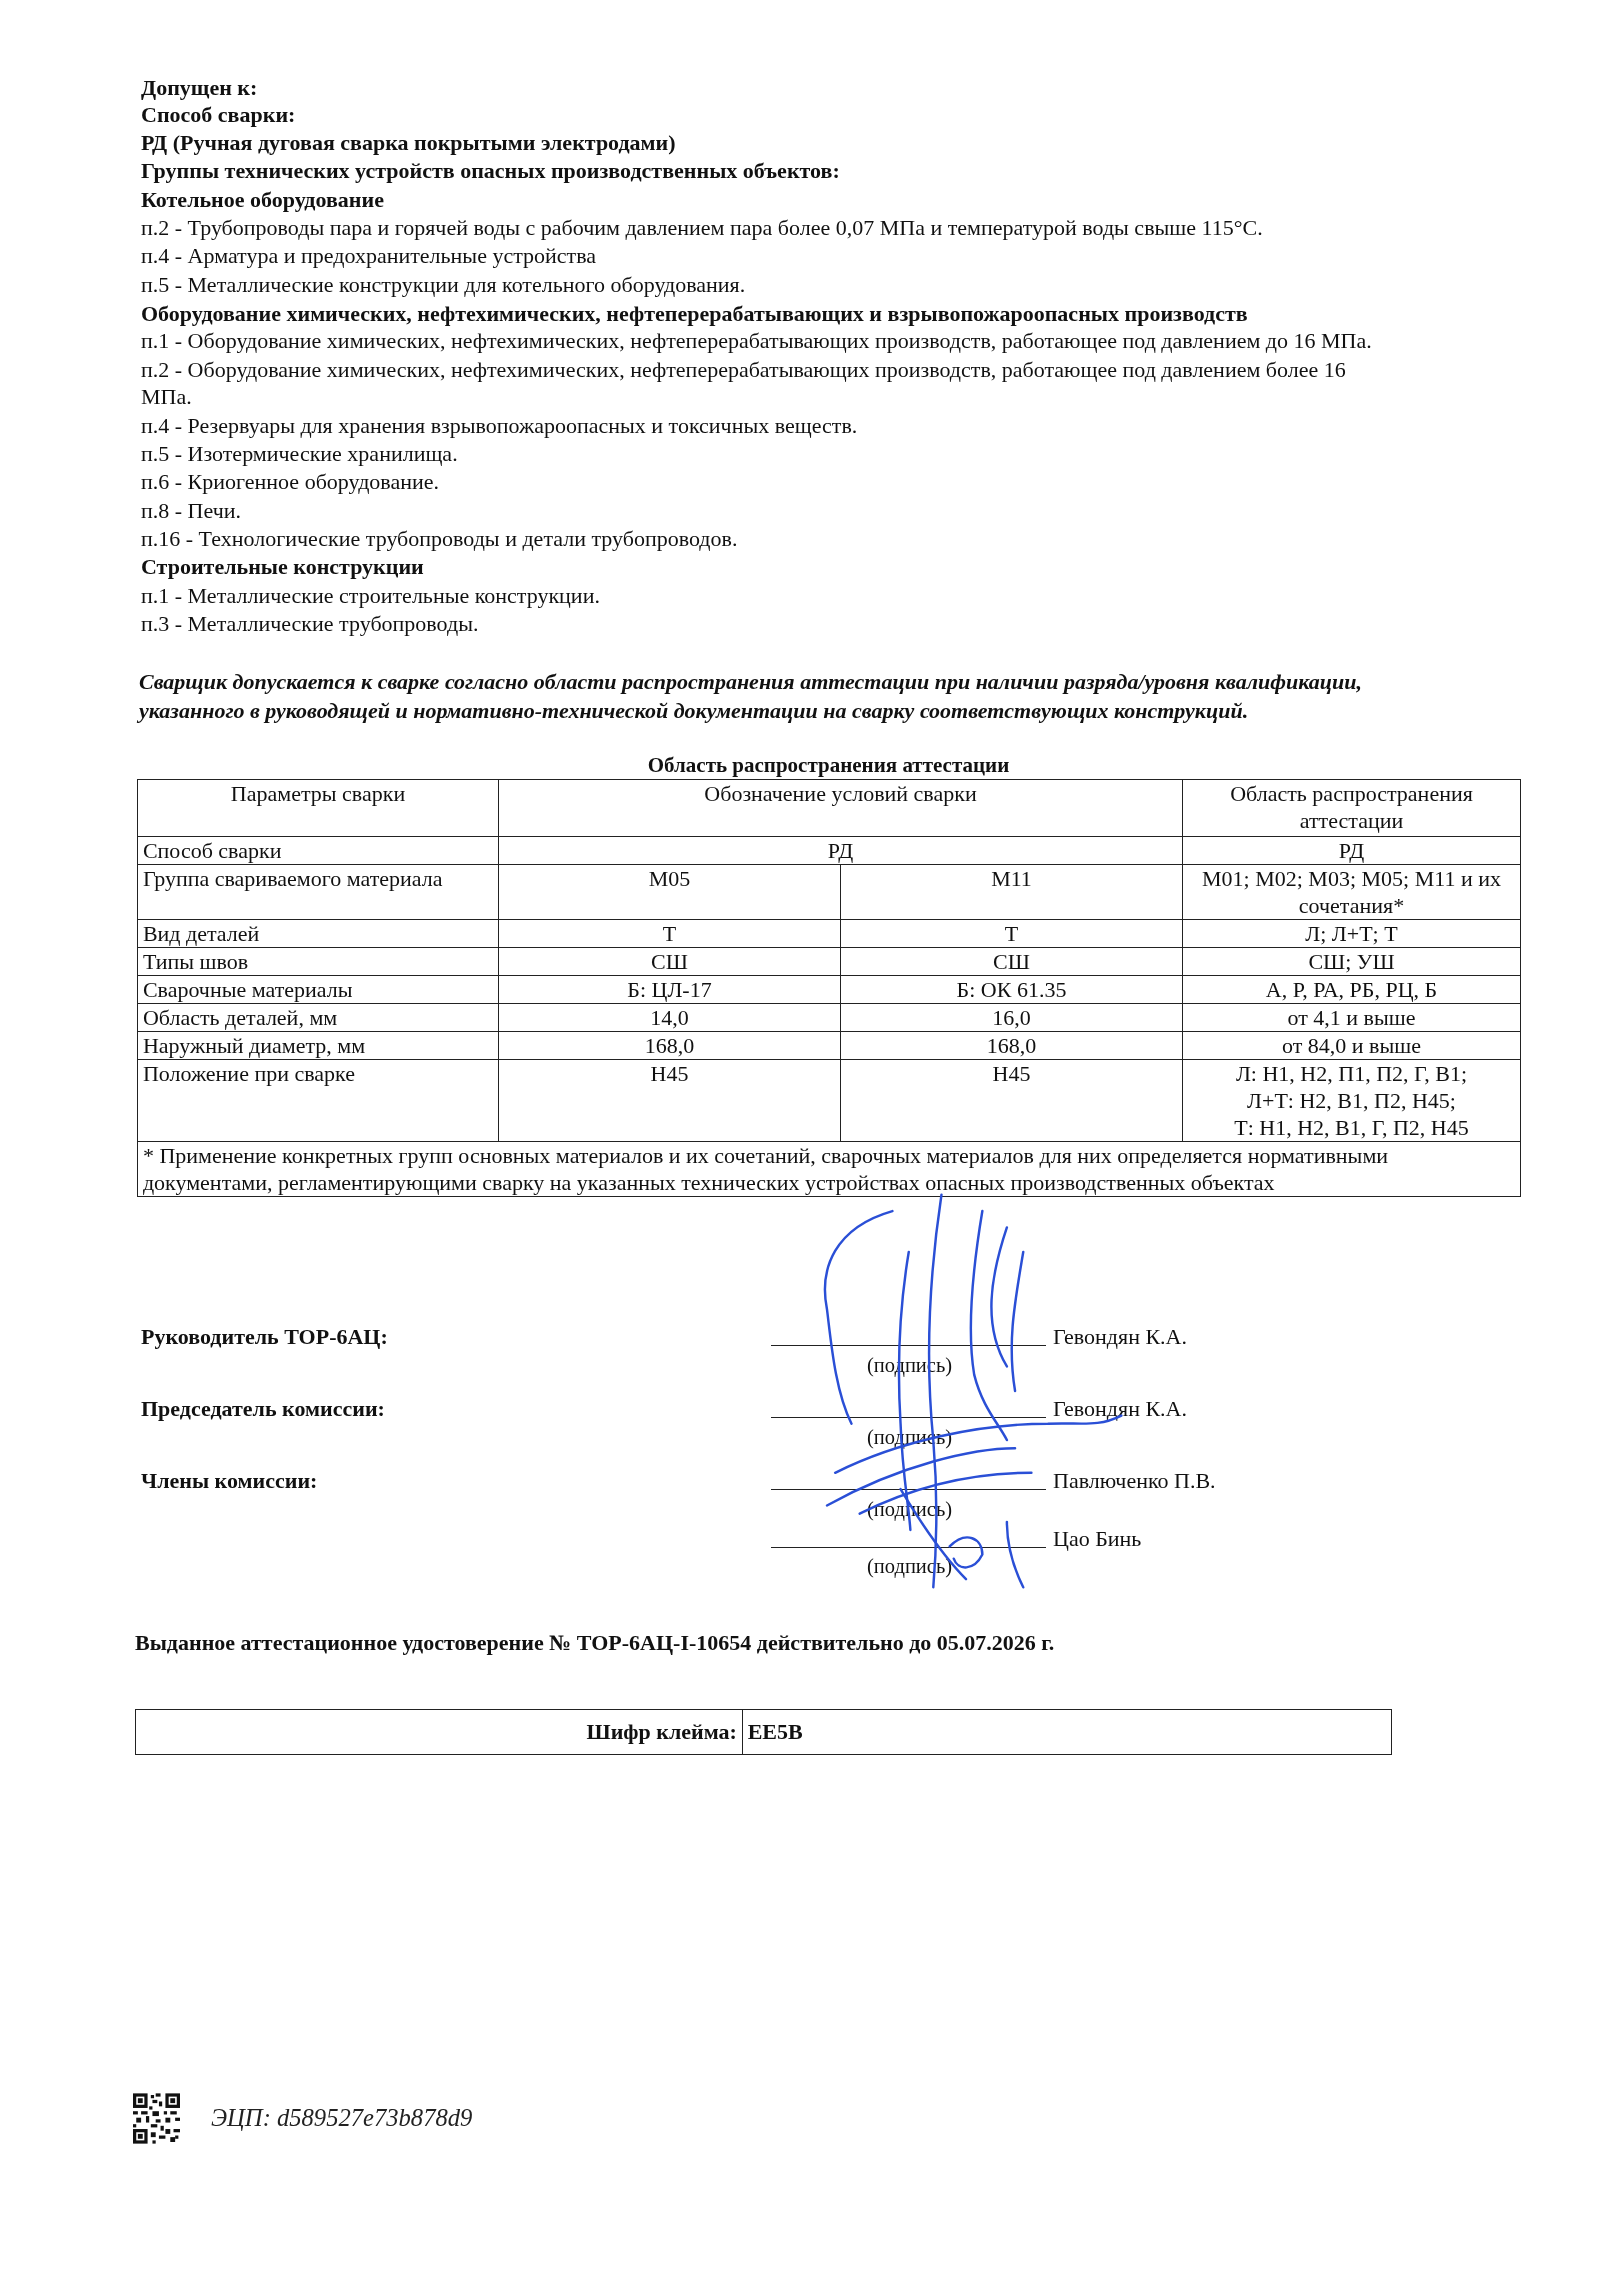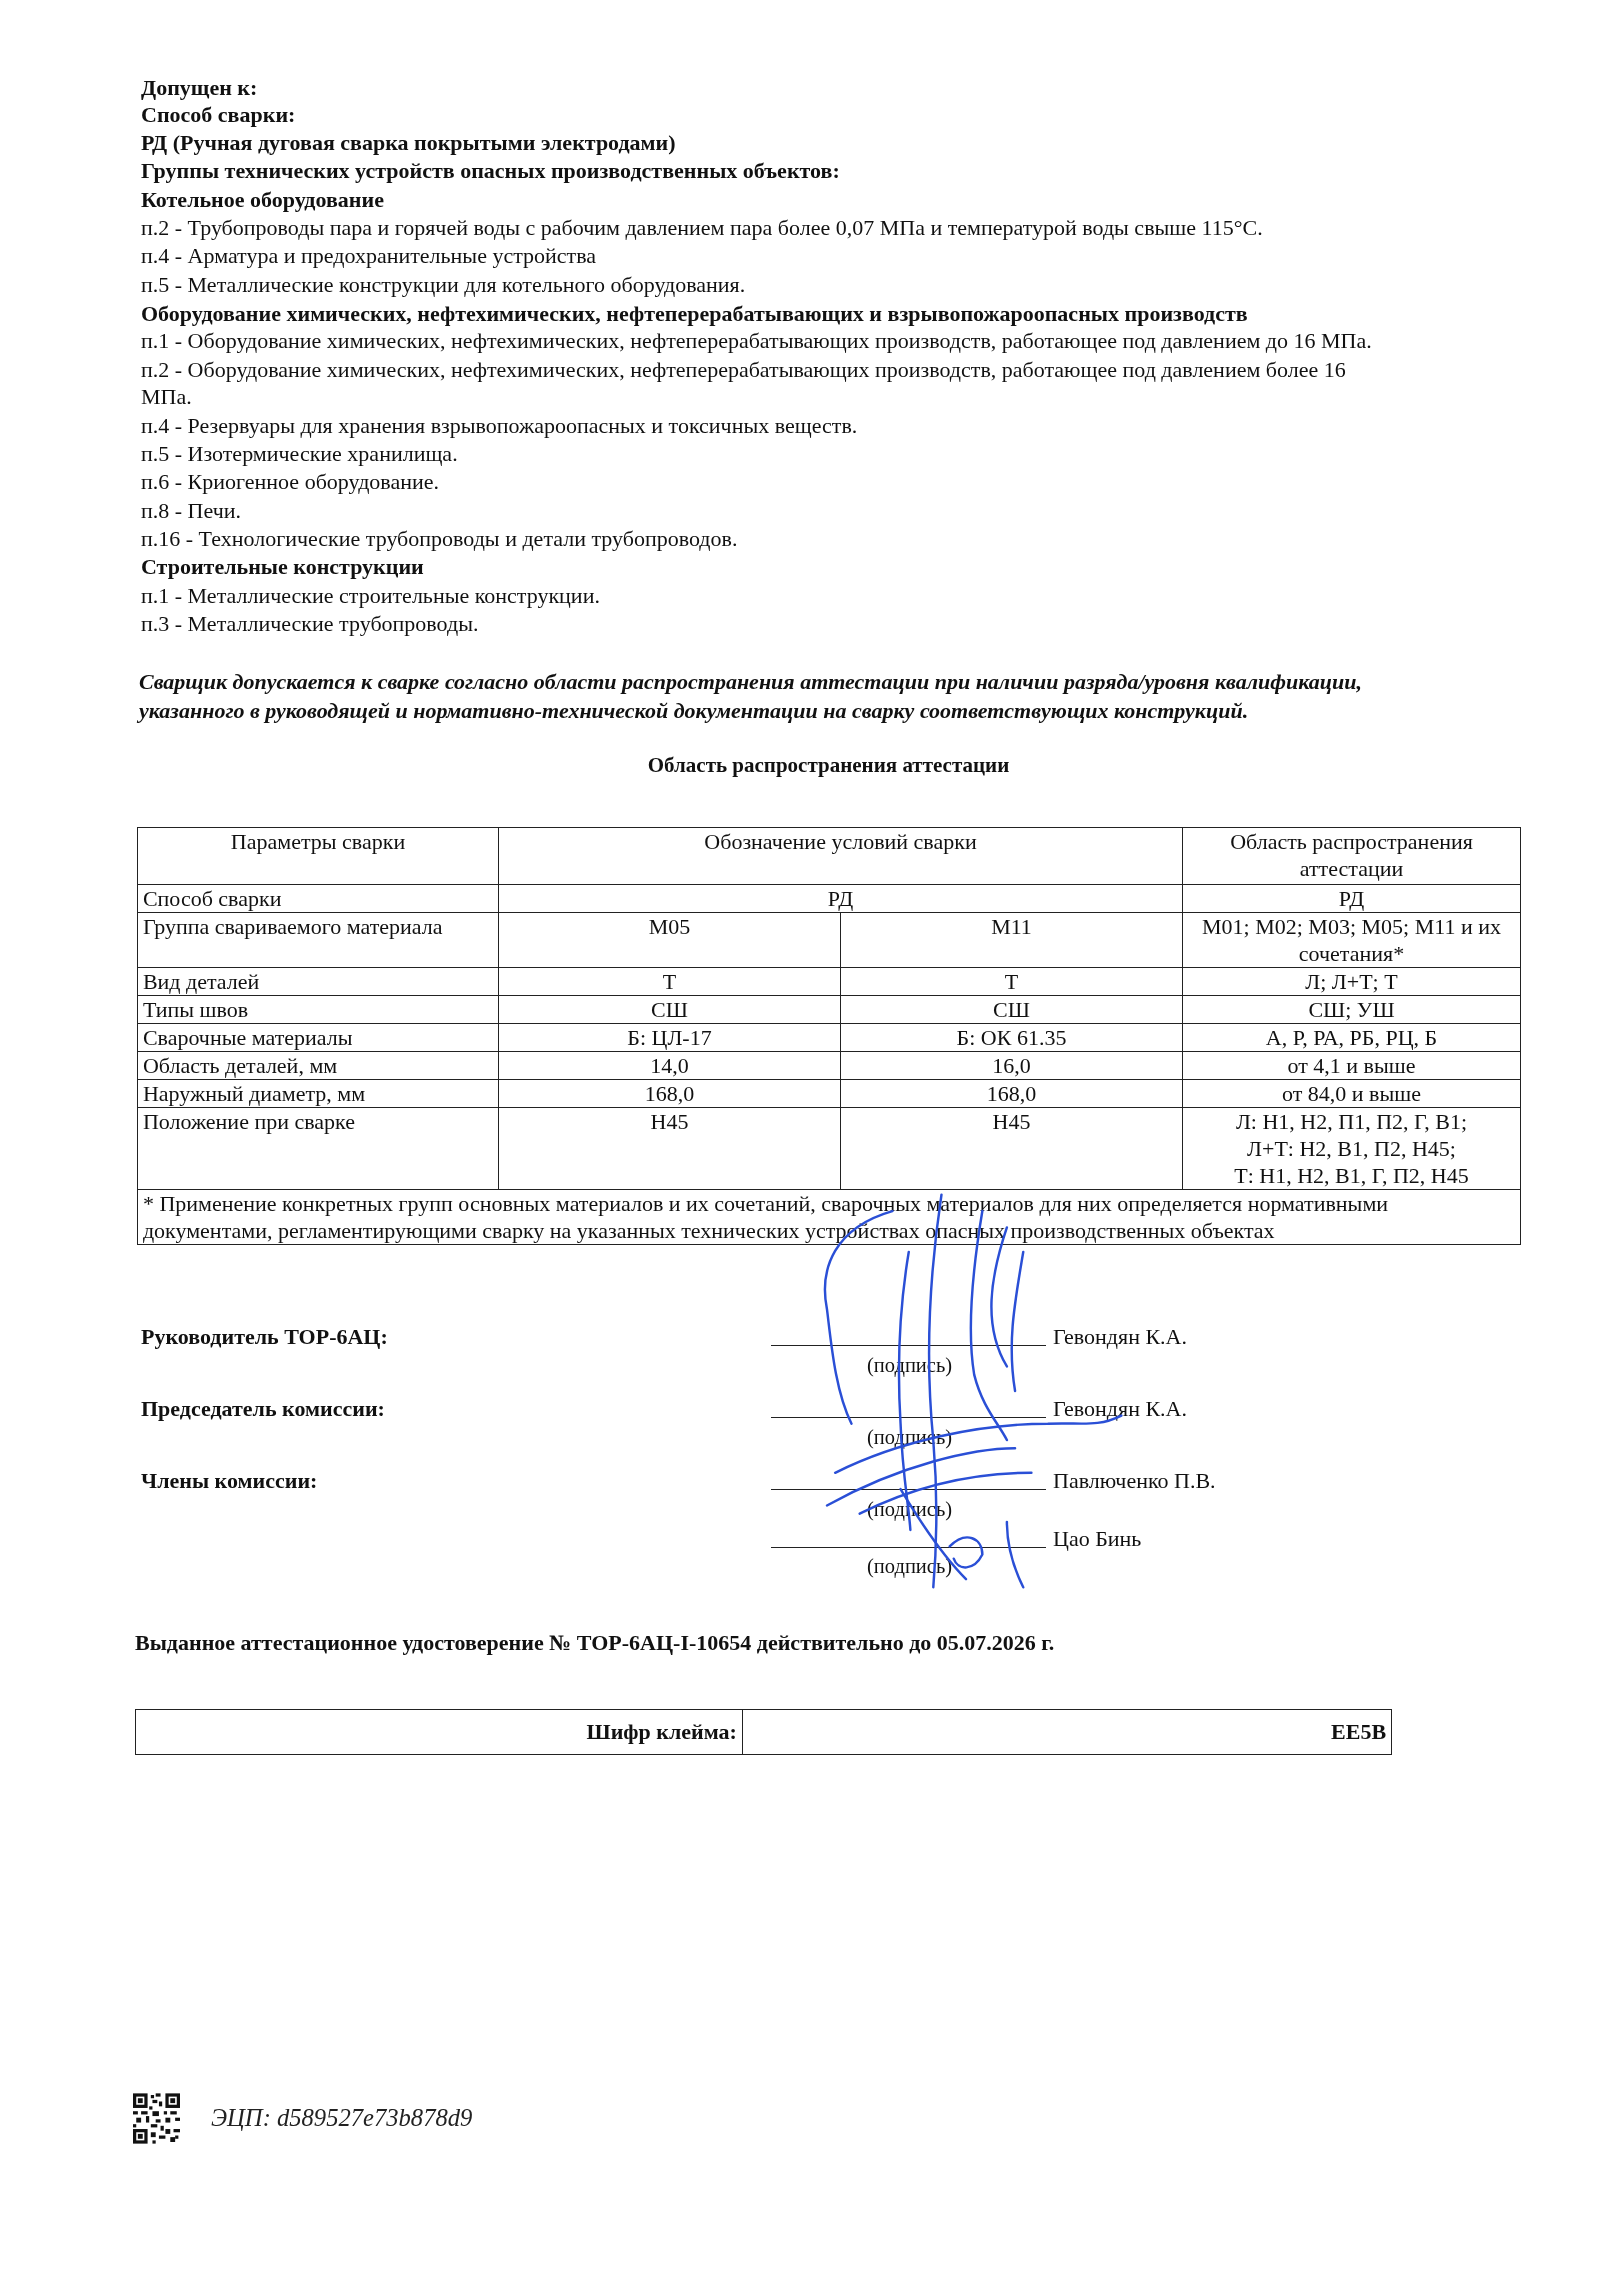--- a/index.html
+++ b/index.html
@@ -5,34 +5,34 @@
   html, body { margin: 0; padding: 0; background: #ffffff; }
   body { width: 1624px; height: 2295px; position: relative; overflow: hidden;
          font-family: "Liberation Serif", "DejaVu Serif", serif; color: #111; }
   .line { position: absolute; left: 141px; font-size: 22px; line-height: 28px; white-space: nowrap; }
   .b { font-weight: bold; }
   .italic-note { position: absolute; left: 139px; width: 1408px; font-size: 22px; line-height: 29px;
                  font-style: italic; font-weight: bold; }
   .table-title { position: absolute; left: 137px; width: 1383px; top: 751px; text-align: center;
                  font-weight: bold; font-size: 21px; line-height: 28px; }
   table.att { position: absolute; left: 137px; top: 779px; width: 1383px; border-collapse: collapse;
-              font-size: 22px; line-height: 27px; table-layout: fixed; margin-top: 48px; }
+              font-size: 22px; line-height: 27px; table-layout: fixed; }
   table.att td { border: 1.6px solid #222; padding: 0 4.9px; vertical-align: top; }
   table.att td.c { text-align: center; }
   table.att tr.hdr td { height: 56px; }
   .sig-role { position: absolute; left: 141px; font-weight: bold; font-size: 22px; line-height: 28px; }
   .sig-line { position: absolute; left: 771px; width: 275px; border-top: 1.6px solid #222; height: 0; }
   .sig-name { position: absolute; left: 1053px; font-size: 22px; line-height: 28px; white-space: nowrap; }
   .sig-caption { position: absolute; left: 867px; font-size: 20.5px; line-height: 24.6px; }
   .cert { position: absolute; left: 135px; top: 1629px; font-weight: bold; font-size: 22px; line-height: 28px; white-space: nowrap; }
   table.stamp { position: absolute; left: 135px; top: 1709px; width: 1257px; height: 46px;
                 border-collapse: collapse; font-size: 22px; font-weight: bold; border-radius: 23px; }
   table.stamp td { border: 1.6px solid #222; padding: 0 4.9px; }
   table.stamp td.label { width: 596px; text-align: right; }
-  table.stamp td.value { text-align: right; }
+  table.stamp td.value { text-align: left; }
   .qr { position: absolute; left: 133px; top: 2093px; width: 47px; height: 51px; }
   .ecp { position: absolute; left: 211px; top: 2103px; font-style: italic; font-size: 24.6px; line-height: 29.5px;
          color: #222; white-space: nowrap; }
   .signature-ink { position: absolute; left: 737px; top: 1178px; width: 458px; height: 426px; pointer-events: none; }
 </style>
 </head>
 <body>
 
 <div class="line b" style="top:74px">Допущен к:</div>
 <div class="line b" style="top:101px">Способ сварки:</div>

